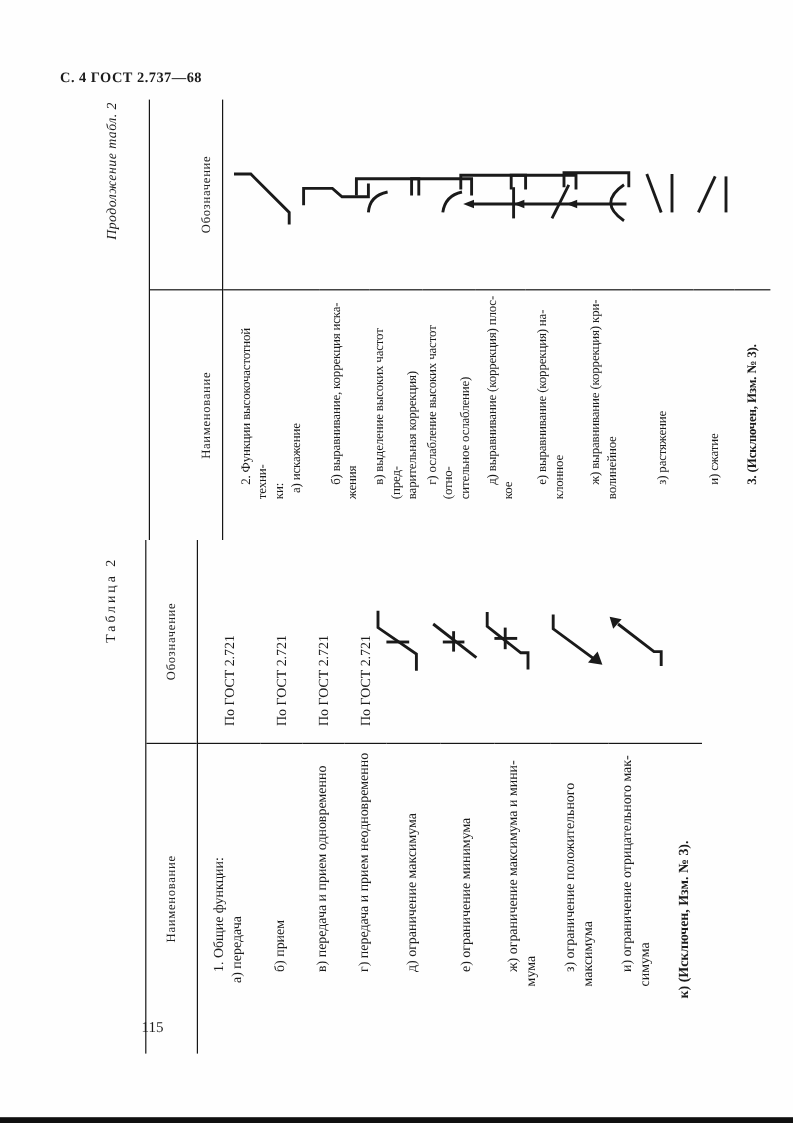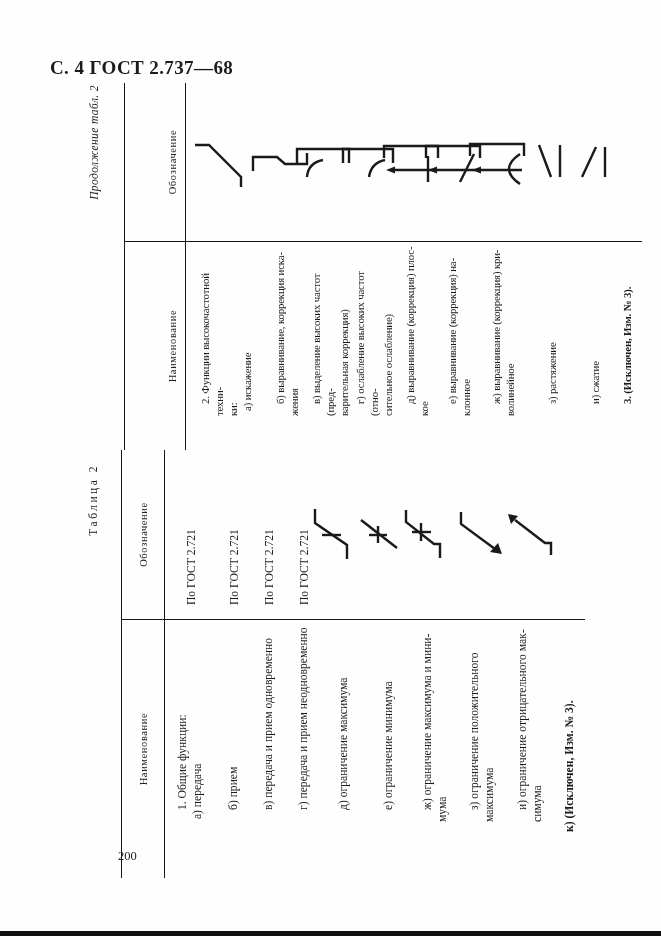--- a/index.html
+++ b/index.html
@@ -1,18 +1,18 @@
 <!DOCTYPE html>
 <html><head>
 <meta charset="utf-8">
 <style>
   html,body{margin:0;padding:0;background:#ffffff;}
   .sheet{position:relative;width:661px;height:936px;background:#fefefe;overflow:hidden;
          font-family:"Liberation Serif",serif;color:#1b1b1b;}
-  .pg-header{position:absolute;left:50px;top:57px;font-weight:bold;font-size:19px;letter-spacing:.4px;}
+  .pg-header{position:absolute;left:50px;top:57px;font-weight:bold;font-size:12px;letter-spacing:.4px;}
   .pg-number{position:absolute;left:118px;top:849px;font-size:12.5px;}
   .scan-edge{position:absolute;left:0;bottom:0;width:100%;height:5px;background:#101010;}
   
   .rot{position:absolute;left:52px;top:878px;width:795px;height:572px;
        transform-origin:0 0;transform:rotate(-90deg);}
   .tbl{position:absolute;top:0;}
   .t1{left:0;width:428px;}
   .t2{left:428px;width:367px;}
   .cap{display:flex;justify-content:flex-end;align-items:flex-end;}
   .t1 .cap{height:47px;padding:0 14px 22px 0;font-size:11.5px;letter-spacing:2.5px;}
@@ -332,15 +332,15 @@
             <div class="nm">
               <div class="nm-text">3. (Исключен, Изм. № 3).</div>
             </div>
             <div class="ds"></div>
           </div>
         </div>
     </section>
 
   </div>
 
-  <div class="pg-number">200</div>
+  <div class="pg-number">115</div>
   <div class="scan-edge"></div>
 </div>
 
 </body></html>

